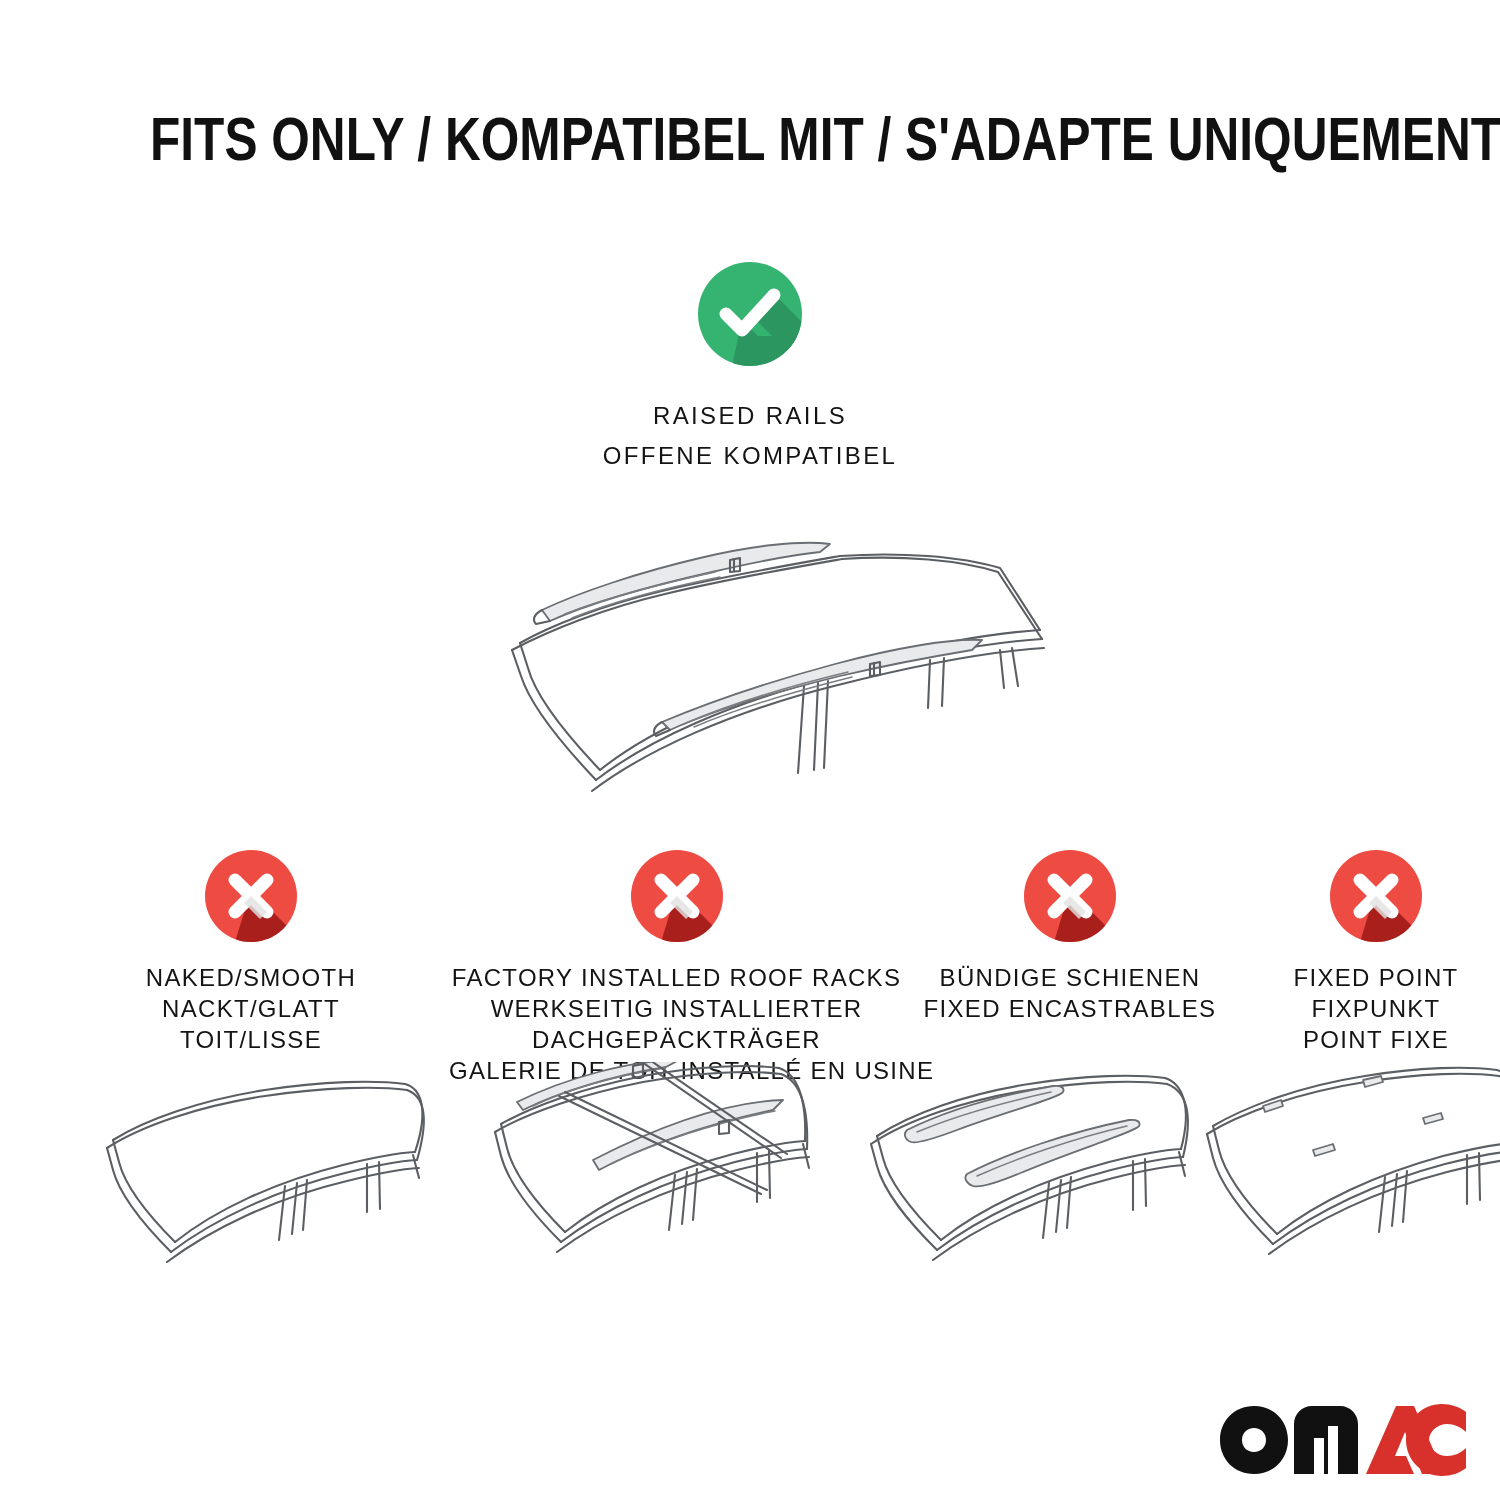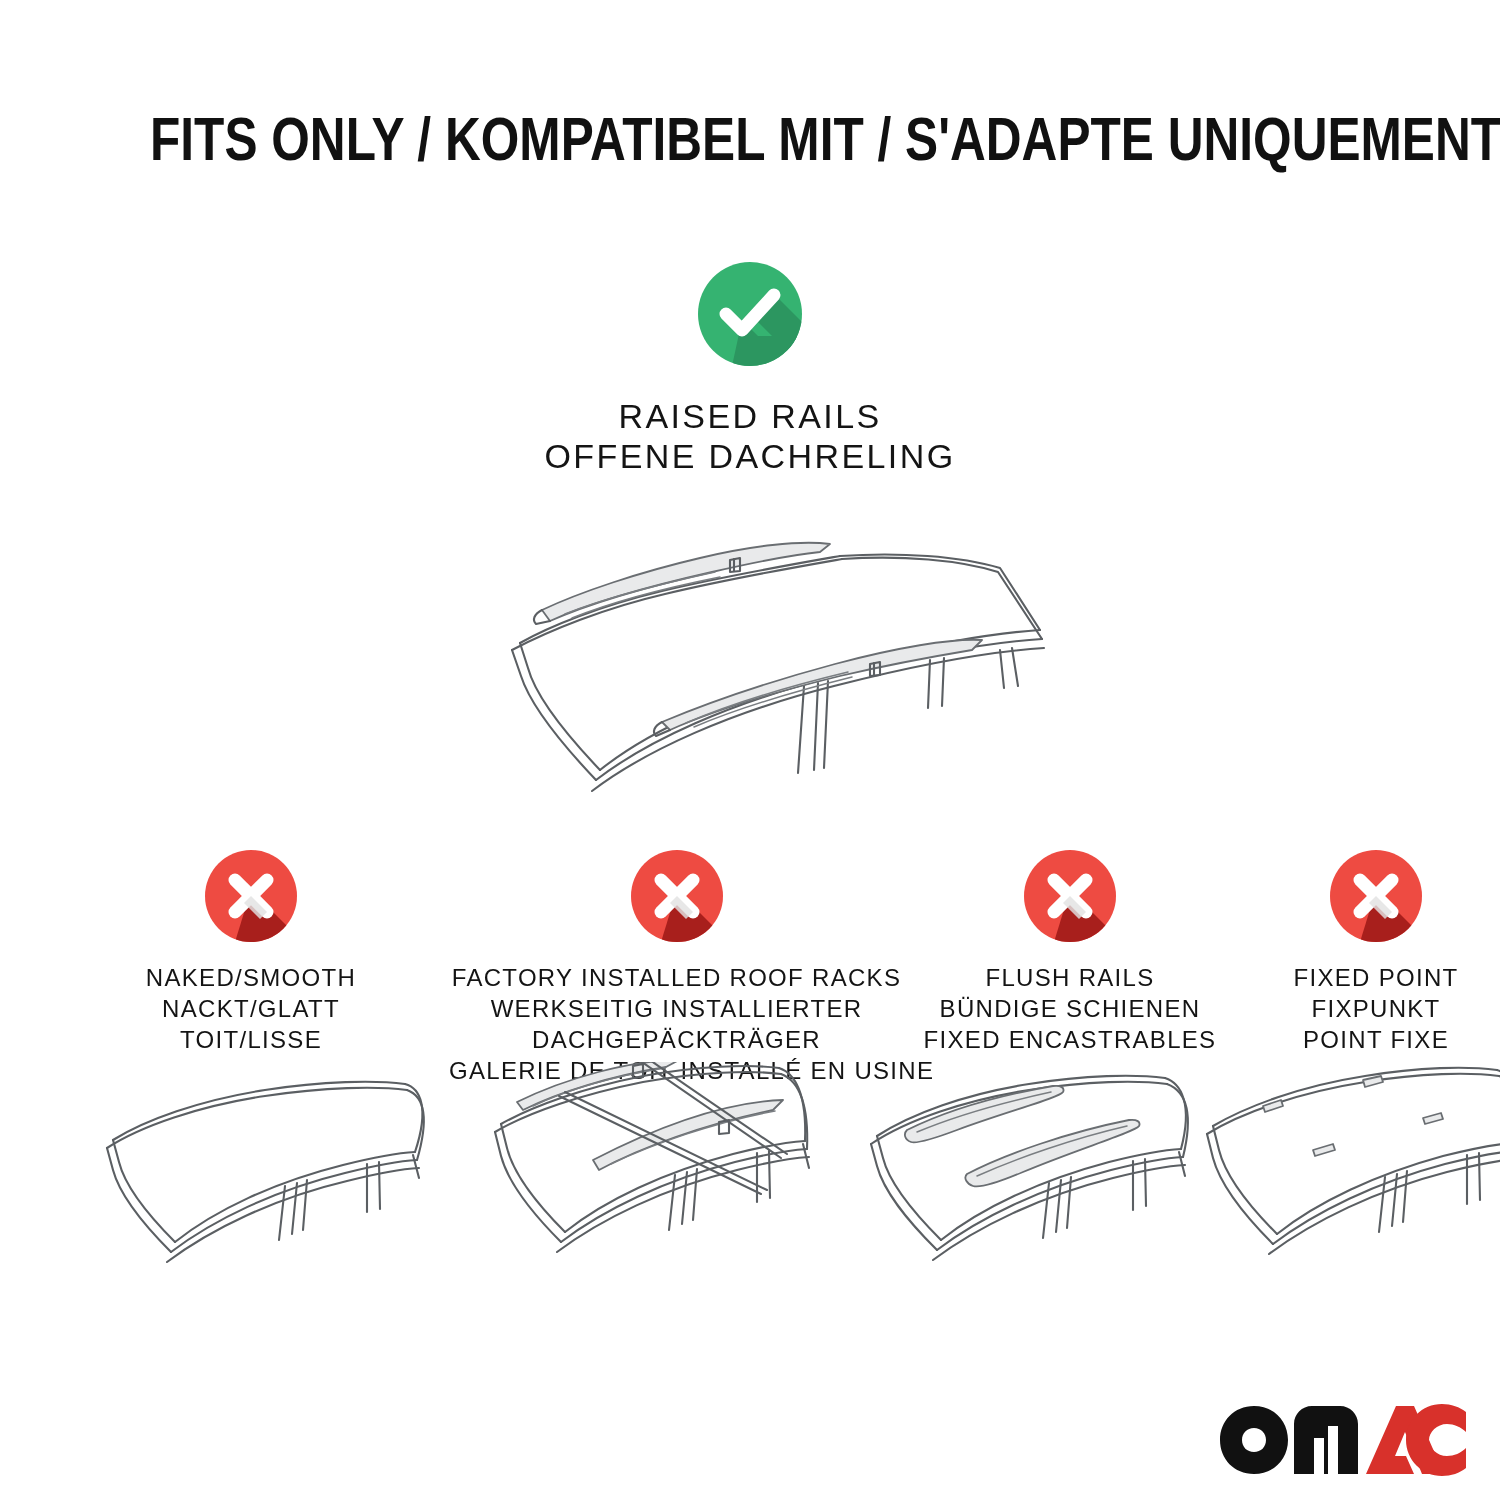--- a/index.html
+++ b/index.html
@@ -45,21 +45,21 @@
   .badge {
     display: inline-block;
     position: relative;
     width: 104px;
     height: 104px;
   }
   .badge svg { display: block; }
 
   .label-lines {
     margin-top: 26px;
-    font-size: 34px;
+    font-size: 24px;
     line-height: 40px;
     letter-spacing: 2.4px;
     font-weight: 400;
     color: #141414;
   }
   .label-lines div { white-space: nowrap; }
 
   
   #approved-illustration {
     position: absolute;
@@ -162,21 +162,21 @@
 
         <path d="M44 58 L60 74 L104 74 L104 104 L34 104 Z" fill="#2c9660"></path>
         <path d="M74 30 L104 60 L104 104 L58 58 Z" fill="#2c9660"></path>
       </g>
       <path d="M28 52 L44 68 L76 33" fill="none" stroke="#ffffff" stroke-width="13" stroke-linecap="round" stroke-linejoin="round"></path>
     </svg>
   </span>
 
   <div class="label-lines">
     <div>RAISED RAILS</div>
-    <div>OFFENE DACHRELING</div>
+    <div>OFFENE KOMPATIBEL</div>
   </div>
 </div>
 
 <div id="approved-illustration">
   <svg width="700" height="330" viewBox="0 0 700 330" aria-hidden="true">
 
     <path class="ill-stroke" d="M120 135 C150 118 200 98 262 83 C330 67 400 55 440 48"></path>
     <path class="ill-stroke" d="M112 142 C150 122 205 100 265 86 C332 70 402 58 442 51"></path>
 
     <path class="ill-stroke" d="M120 135 L128 160 C135 186 160 220 200 262"></path>
@@ -345,21 +345,20 @@
         <g stroke="#ffffff" stroke-width="13" stroke-linecap="round">
           <line x1="30" y1="30" x2="62" y2="62"></line>
           <line x1="62" y1="30" x2="30" y2="62"></line>
         </g>
         <g clip-path="url(#clipX2)" opacity="0.82">
           <path d="M46 46 L62 62 L55 69 L39 53 Z" fill="#e2e2e2"></path>
         </g>
       </svg>
     </span>
     <div class="deny-label">
-      <div>FLUSH RAILS</div>
       <div>BÜNDIGE SCHIENEN</div>
       <div>FIXED ENCASTRABLES</div>
     </div>
     <div class="deny-illustration">
       <svg width="370" height="230" viewBox="0 0 370 230" aria-hidden="true">
         <path class="ill-stroke" d="M32 74 C66 52 120 32 184 22 C240 13 290 12 320 16"></path>
         <path class="ill-stroke" d="M26 82 C62 58 120 38 184 28 C242 19 292 18 322 22"></path>
         <path class="ill-stroke" d="M32 74 L38 96 C44 120 66 148 96 178"></path>
         <path class="ill-stroke" d="M26 82 L32 104 C39 130 62 158 92 188"></path>
         <path class="ill-stroke" d="M96 178 C136 146 196 118 264 100 C296 92 318 88 336 87"></path>

